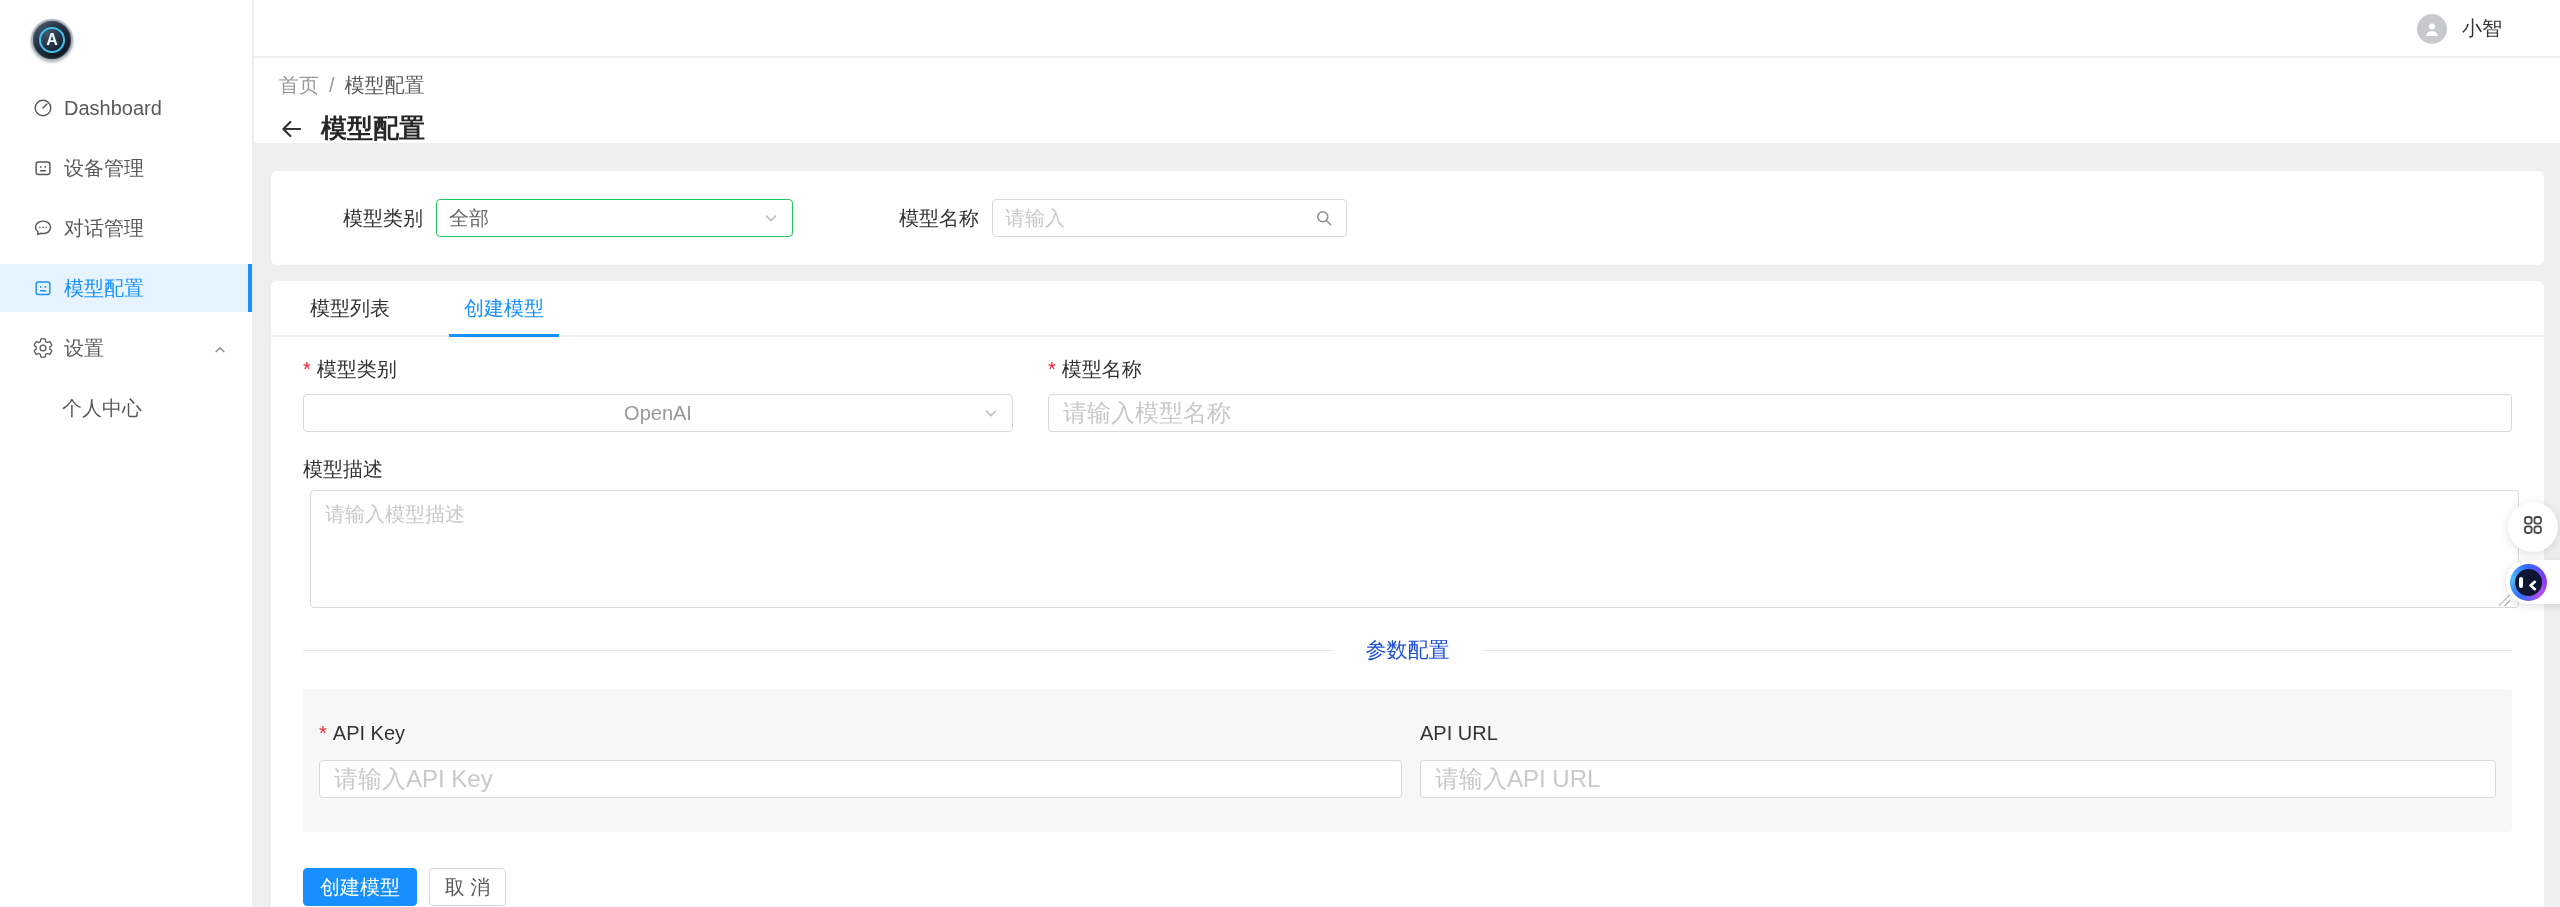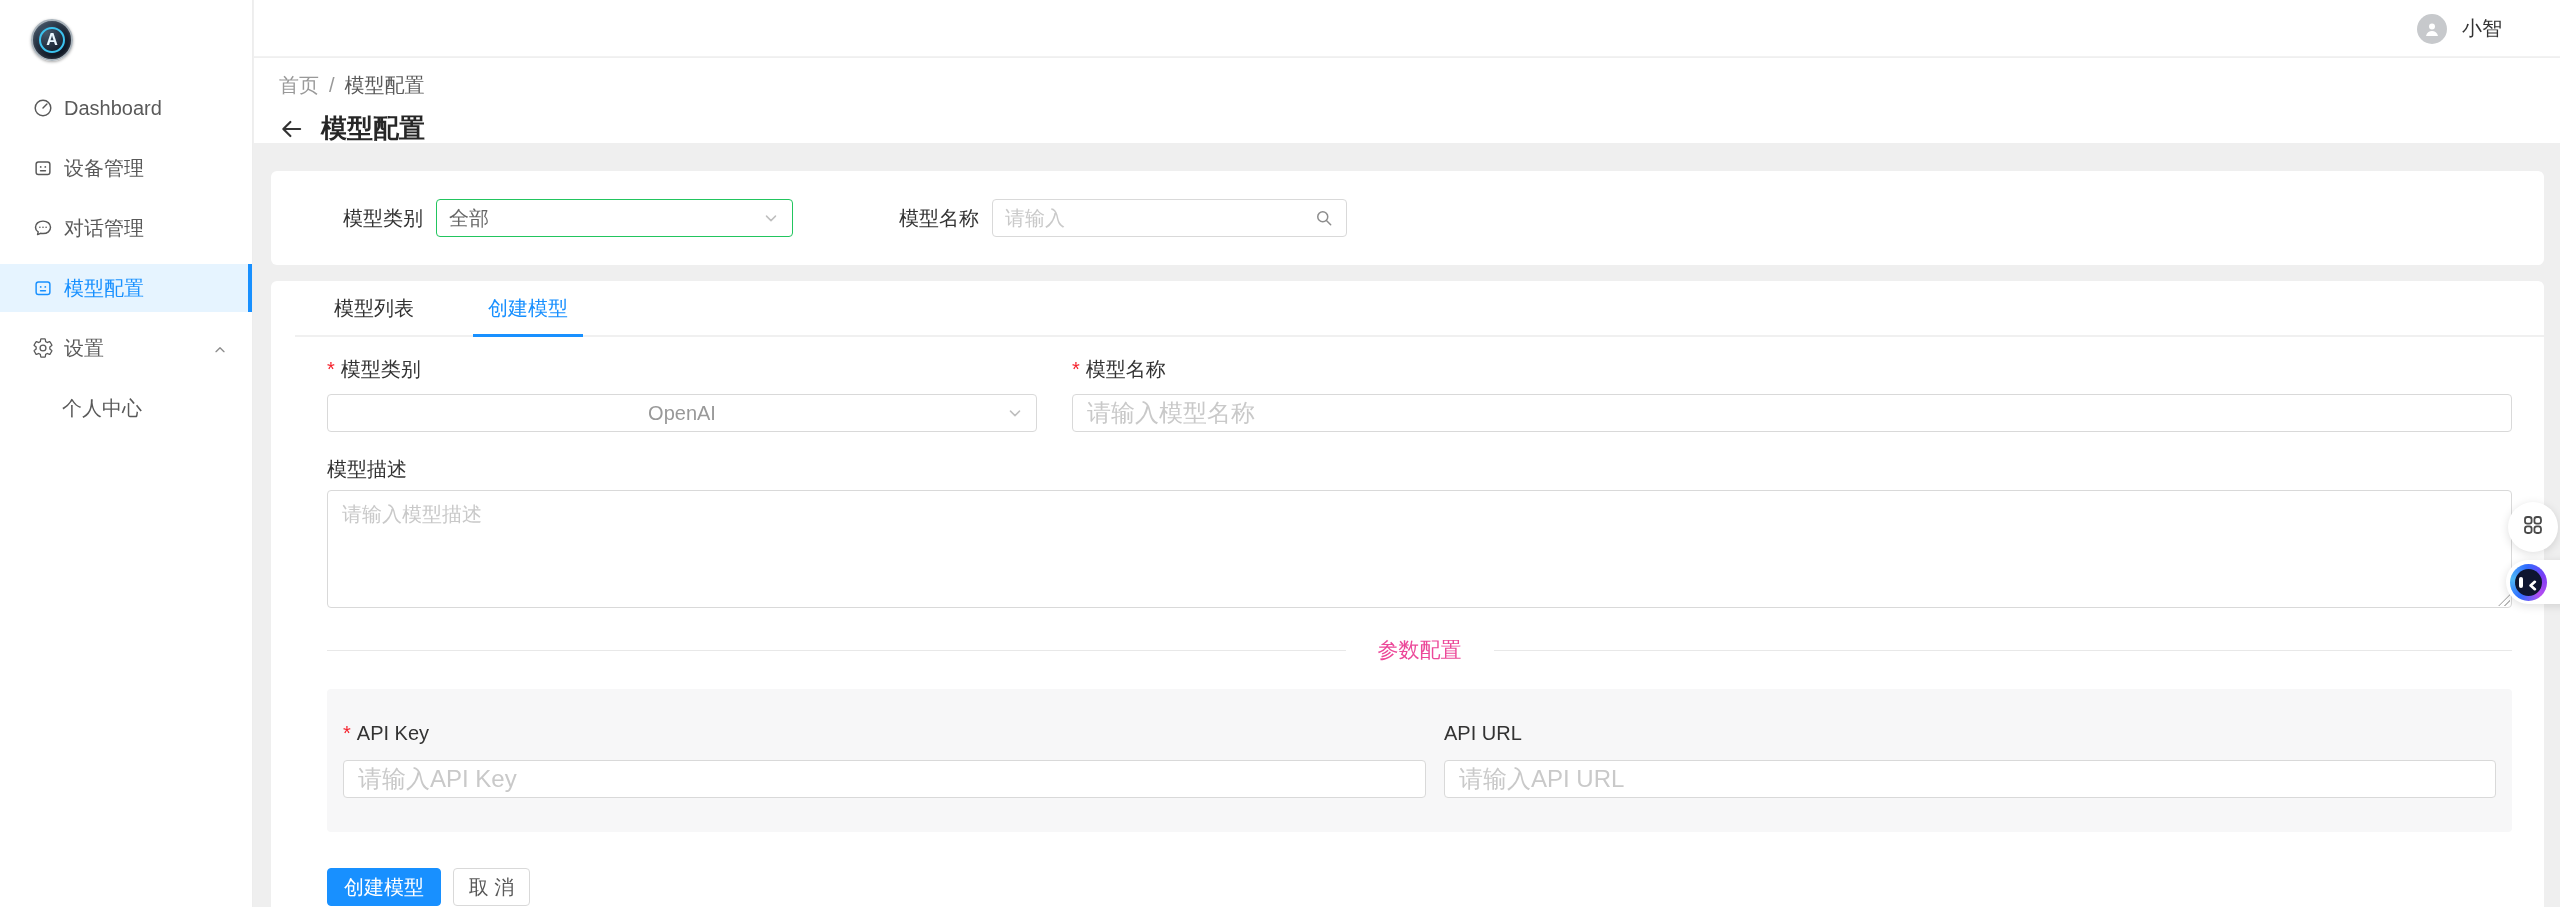--- a/index.html
+++ b/index.html
@@ -89,21 +89,21 @@
     width: 355px; height: 38px; border: 1px solid #d9d9d9; border-radius: 4px;
     display: flex; align-items: center; padding: 0 12px; background: #fff;
   }
   .search-box input { flex: 1; border: none; outline: none; font-size: 20px; color: #333; min-width: 0; }
   .search-box input::placeholder { color: #c9c9c9; }
   .search-ic { width: 20px; height: 20px; flex: none; cursor: pointer; }
   .search-ic svg { width: 20px; height: 20px; stroke: #8c8c8c; }
 
   .main-card {
     position: absolute; left: 271px; top: 281px; width: 2273px; height: 626px;
-    background: #fff; border-radius: 6px 6px 0 0; padding-left: 24px;
+    background: #fff; border-radius: 6px 6px 0 0;
   }
 
   
   .tabbar { height: 56px; padding-left: 24px; display: flex; border-bottom: 2px solid #f0f0f0; }
   .tab { padding: 0 15px; display: flex; align-items: center; font-size: 20px; color: #333;
     position: relative; cursor: pointer; }
   .tab.first { margin-right: 44px; }
   .tab.active { color: #1890ff; }
   .tab.active::after { content: ""; position: absolute; left: 0; right: 0; bottom: -2px; height: 3px; background: #1890ff; }
 
@@ -123,31 +123,31 @@
   .text-input {
     margin-top: 13px; width: 100%; height: 38px; border: 1px solid #d9d9d9; border-radius: 4px;
     padding: 0 14px; font-size: 24px; color: #333; outline: none; background: #fff;
   }
   .text-input::placeholder, textarea::placeholder { color: #c9c9c9; }
   .desc-label { margin-top: 25px; }
   .textarea-wrap { position: relative; margin-top: 9px; }
   .textarea-wrap textarea {
     width: 100%; height: 118px; border: 1px solid #d9d9d9; border-radius: 4px;
     padding: 10px 14px; font-size: 20px; color: #333; outline: none; resize: none;
-    font-family: "Liberation Sans", sans-serif; display: block;
+    font-family: "Liberation Sans", sans-serif; display: block; margin-left: 7px;
   }
   .resize-handle {
     position: absolute; right: 2px; bottom: 2px; width: 12px; height: 12px;
     background: repeating-linear-gradient(-45deg, transparent 0 3px, #b9b9b9 3px 4.5px);
     clip-path: polygon(100% 0, 100% 100%, 0 100%);
   }
 
   .divider { margin-top: 28px; height: 28px; display: flex; align-items: center; gap: 32px; }
   .divider .line { flex: 1; height: 1px; background: #e8e8e8; }
-  .divider .d-text { font-size: 21px; color: #ec4899; }
+  .divider .d-text { font-size: 21px; color: #1d4ed8; }
 
   .param-panel {
     margin-top: 25px; background: #f7f7f8; border-radius: 4px;
     padding: 32px 16px 34px 16px; display: flex; gap: 18px;
   }
   .p-col1 { width: 1083px; flex: none; }
   .p-col2 { flex: 1; }
   .param-panel .text-input { margin-top: 15px; }
 
   .actions { margin-top: 36px; display: flex; gap: 12px; }

